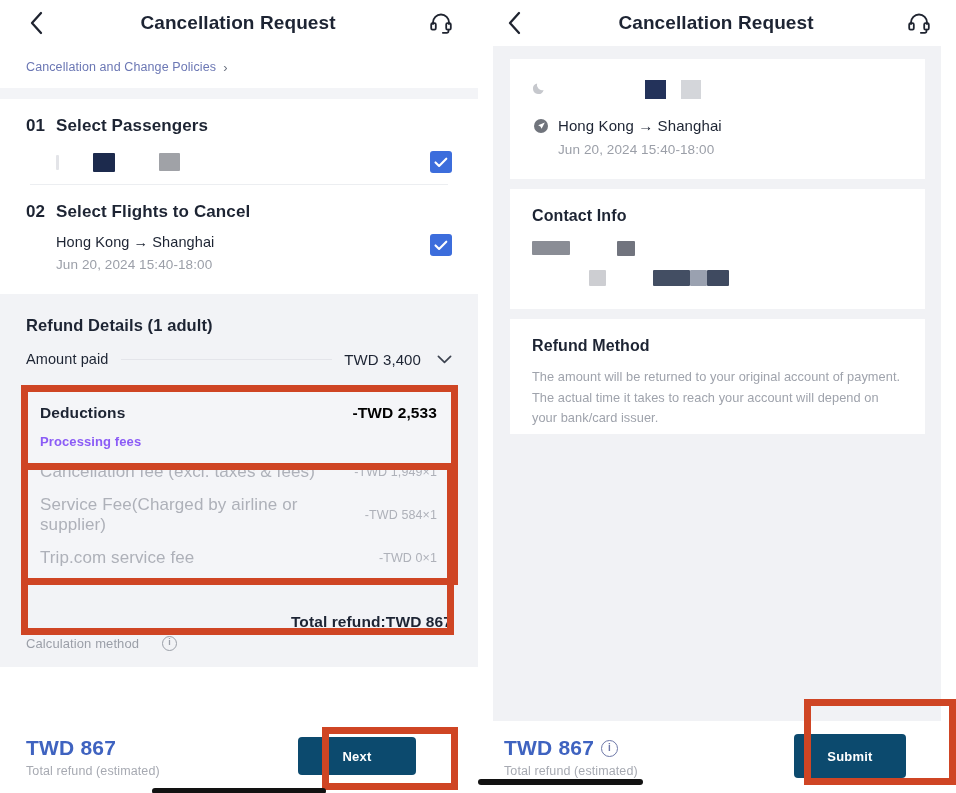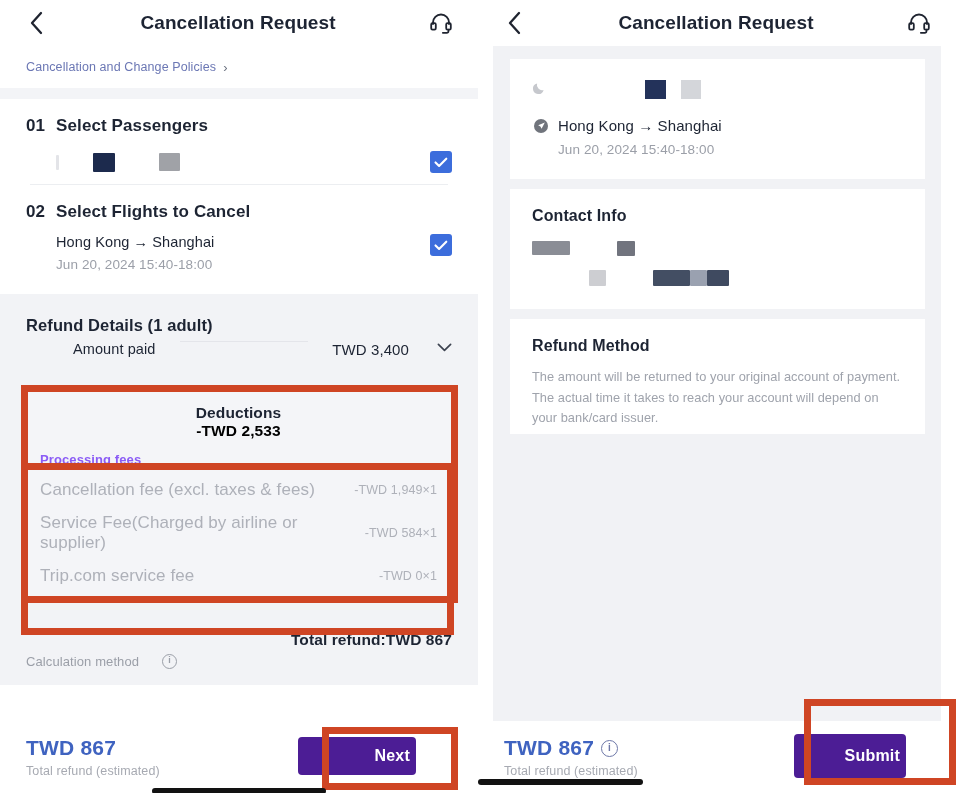--- a/index.html
+++ b/index.html
@@ -65,32 +65,32 @@
   .hair{height:1px;background:#eceef1;margin:0 30px;}
 
   .flight-row{position:relative;padding:6px 0 14px 30px;}
   .flight-route{font-size:14.5px;color:#1d2433;letter-spacing:.1px;padding-top:2px;}
   .flight-date{font-size:13.5px;color:#9b9fa8;margin-top:7px;letter-spacing:.1px;}
   .flight-chk{position:absolute;right:0;top:8px;}
 
   
   .refund-card{background:#f2f3f6;padding:0 26px 0 26px;box-sizing:border-box;}
   .refund-title{font-size:16.5px;font-weight:700;color:#1d2433;padding-top:22px;padding-bottom:6px;letter-spacing:.1px;}
-  .amount-row{display:flex;height:36px;gap:24px;margin-left:47px;}
+  .amount-row{display:flex;align-items:center;height:36px;gap:12px;}
   .amount-label{font-size:14.5px;color:#1d2433;letter-spacing:.1px;white-space:nowrap;}
   .amount-rule{flex:1;height:1px;background:#e4e5ea;}
   .amount-val{font-size:15px;color:#1d2433;white-space:nowrap;letter-spacing:.1px;}
   .amount-chev{color:#3d4350;font-size:13px;line-height:1;margin-left:4px;}
 
   
   .hl-box{
     position:relative;margin:8px 0 0 -5px;width:437px;box-sizing:border-box;
     border:7px solid #cf4524;background:#f4f5f8;padding:6px 14px 10px 12px;
   }
-  .ded-row{display:flex;align-items:center;justify-content:space-between;padding-top:6px;flex-direction:column;}
+  .ded-row{display:flex;align-items:center;justify-content:space-between;padding-top:6px;}
   .ded-label{font-size:15.5px;font-weight:700;color:#1d2433;letter-spacing:.1px;}
   .ded-val{font-size:15.5px;font-weight:700;color:#000000;letter-spacing:.1px;}
   .proc-fees{font-size:13px;font-weight:700;color:#8b5cf6;padding-top:12px;letter-spacing:.1px;}
   .fee-row{display:flex;align-items:center;justify-content:space-between;padding-top:13px;gap:8px;}
   .fee-label{font-size:17px;color:#aeb1b9;letter-spacing:.1px;}
   .fee-val{font-size:12.5px;color:#aeb1b9;white-space:nowrap;letter-spacing:.1px;}
 
   .total-wrap{background:#f2f3f6;padding:0 26px;box-sizing:border-box;}
   .total-row{display:flex;align-items:center;justify-content:flex-end;padding-top:28px;}
   .total-label{font-size:15.5px;font-weight:700;color:#1d2433;letter-spacing:.1px;}
@@ -110,23 +110,23 @@
   .bb-left{display:flex;flex-direction:column;justify-content:center;}
   .bb-amount{font-size:21px;font-weight:700;color:#3f63c0;letter-spacing:.2px;display:flex;align-items:center;gap:7px;}
   .bb-sub{font-size:12.5px;color:#a7aab2;margin-top:4px;letter-spacing:.1px;}
   .bb-info{
     width:15px;height:15px;border-radius:50%;border:1.4px solid #6e78a8;color:#6e78a8;
     font-size:10px;line-height:13px;text-align:center;font-weight:700;
   }
   .spacer{flex:1;}
 
   .cta{
-    background:#4c1d95;color:#fff;border:none;border-radius:4px;
-    font-size:16px;font-weight:700;letter-spacing:.2px;
-    font-family:"Liberation Sans", sans-serif;cursor:pointer;text-align:right;
+    background:#0c4a6e;color:#fff;border:none;border-radius:4px;
+    font-size:13px;font-weight:700;letter-spacing:.2px;
+    font-family:"Liberation Sans", sans-serif;cursor:pointer;
   }
 
   
   .hl-frame{position:absolute;border:7px solid #cf4524;box-sizing:border-box;pointer-events:none;}
 
   
   .home-ind{position:absolute;height:6px;background:#121212;border-radius:3px;}
 
   
   .rp-body{position:absolute;left:0;top:46px;width:478px;bottom:0;background:#ffffff;}

